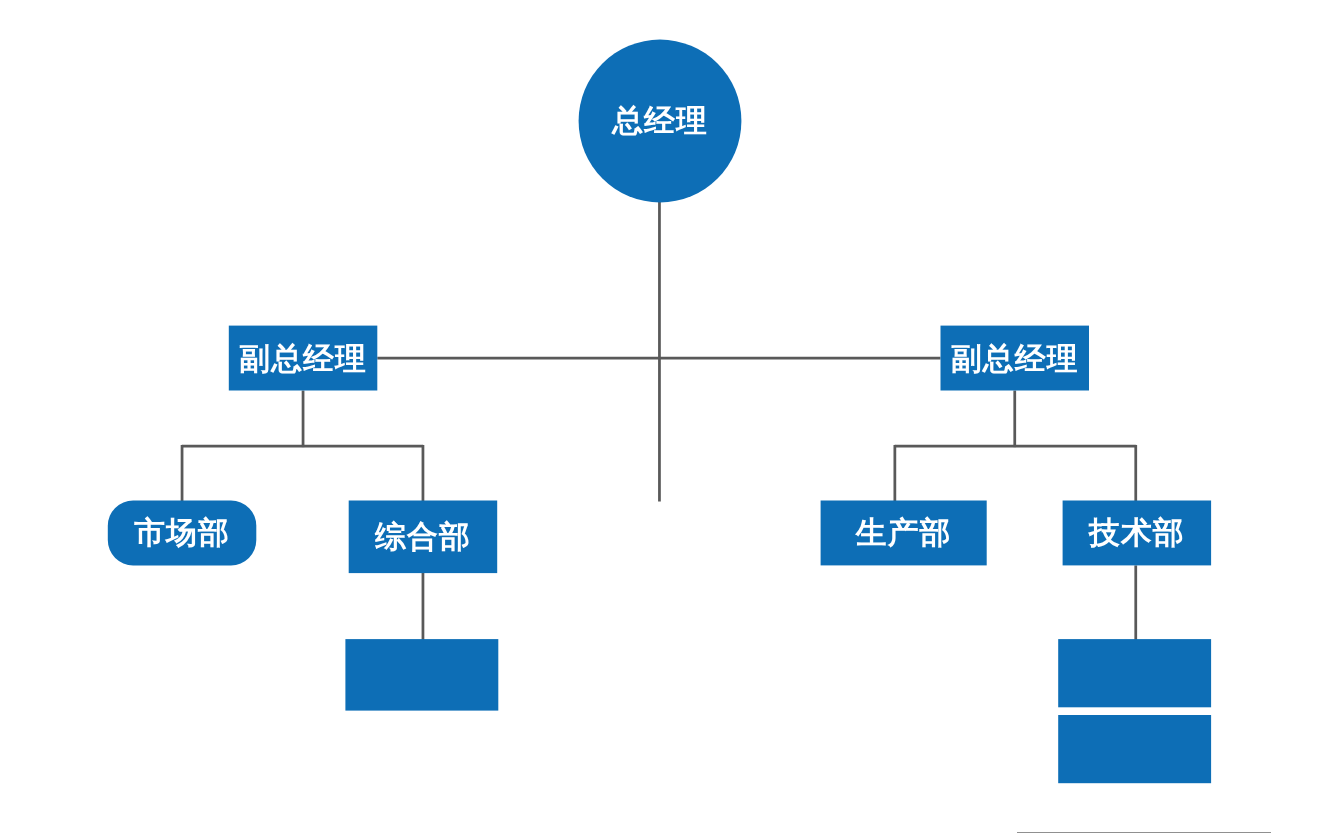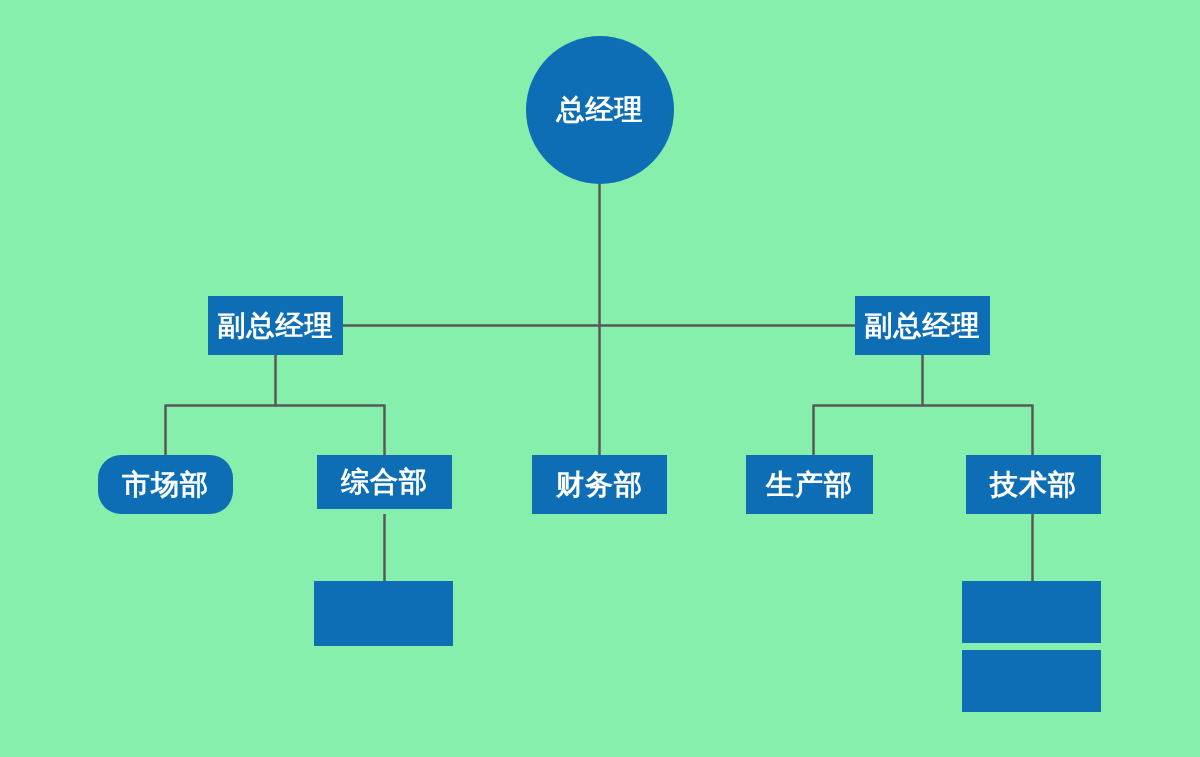--- a/index.html
+++ b/index.html
@@ -4,21 +4,21 @@
 <style>
   html, body {
     margin: 0;
     padding: 0;
     background: #000000;
   }
   .canvas {
     position: relative;
     width: 1200px;
     height: 757px;
-    background: #86efac;
+    background: #ffffff;
     overflow: hidden;
     font-family: "DejaVu Sans", "Liberation Sans", sans-serif;
   }
   .connectors {
     position: absolute;
     left: 0;
     top: 0;
   }
   .node {
     position: absolute;
@@ -35,23 +35,23 @@
   }
   .node.circle {
     border-radius: 50%;
     font-size: 28px;
   }
   
   #n-gm   { left: 526px; top:  36px; width: 148px; height: 148px; }
   #n-dl   { left: 208px; top: 296px; width: 135px; height:  59px; }
   #n-dr   { left: 855px; top: 296px; width: 135px; height:  59px; }
   #n-mkt  { left:  98px; top: 455px; width: 135px; height:  59px; border-radius: 23px; }
-  #n-gen  { left: 317px; top: 455px; width: 135px; height:  54px; text-align: center; }
+  #n-gen  { left: 317px; top: 455px; width: 135px; height:  66px; text-align: center; }
   #n-fin  { left: 532px; top: 455px; width: 135px; height:  59px; }
-  #n-prd  { left: 746px; top: 455px; width: 127px; height:  59px; }
+  #n-prd  { left: 746px; top: 455px; width: 151px; height:  59px; }
   #n-tec  { left: 966px; top: 455px; width: 135px; height:  59px; text-align: center; }
   #n-ea   { left: 314px; top: 581px; width: 139px; height:  65px; }
   #n-eb1  { left: 962px; top: 581px; width: 139px; height:  62px; }
   #n-eb2  { left: 962px; top: 650px; width: 139px; height:  62px; }
 </style>
 </head>
 <body>
 
 <div class="canvas">
 
@@ -85,23 +85,20 @@
   </div>
 
   <div id="n-mkt" class="node">
     <span>市场部</span>
   </div>
 
   <div id="n-gen" class="node">
     <span>综合部</span>
   </div>
 
-  <div id="n-fin" class="node">
-    <span>财务部</span>
-  </div>
 
   <div id="n-prd" class="node">
     <span>生产部</span>
   </div>
 
   <div id="n-tec" class="node">
     <span>技术部</span>
   </div>
 
   <div id="n-ea" class="node">

